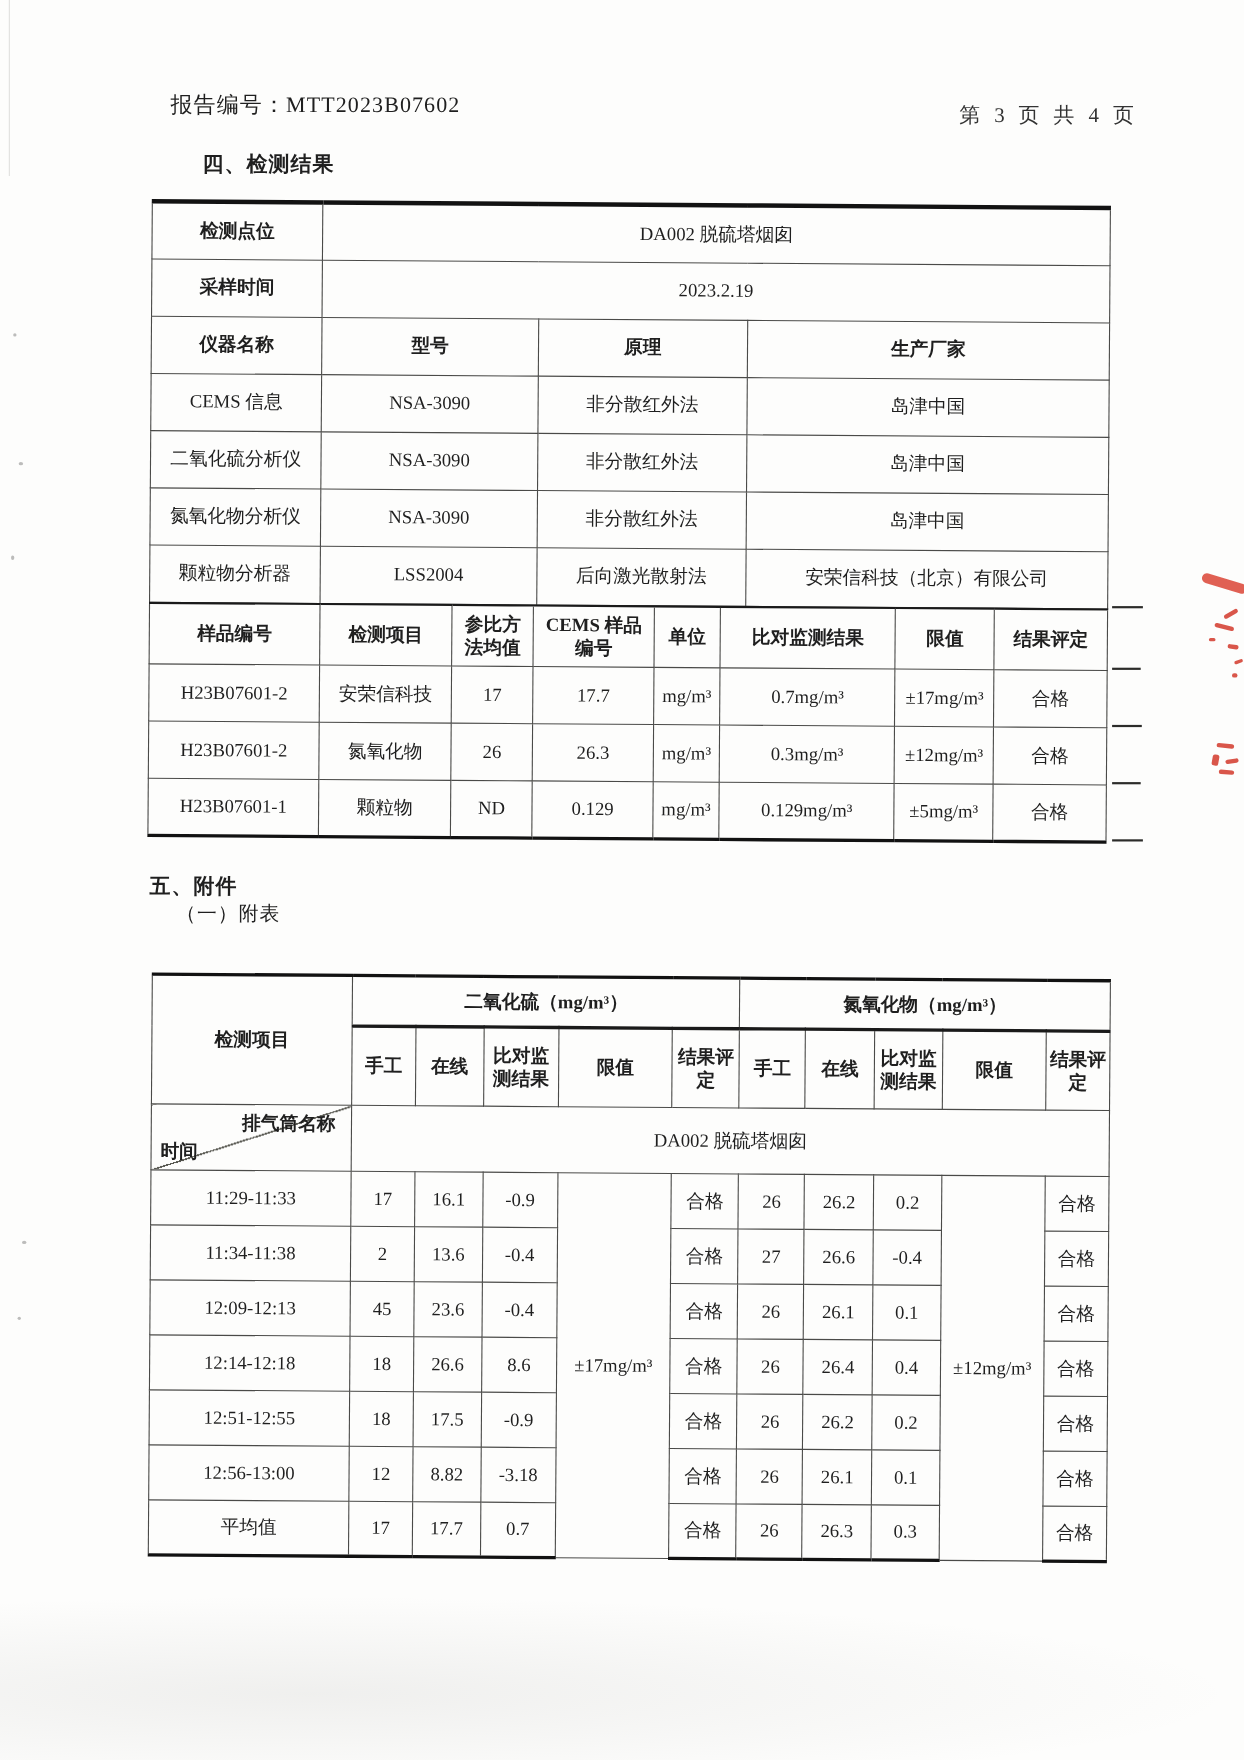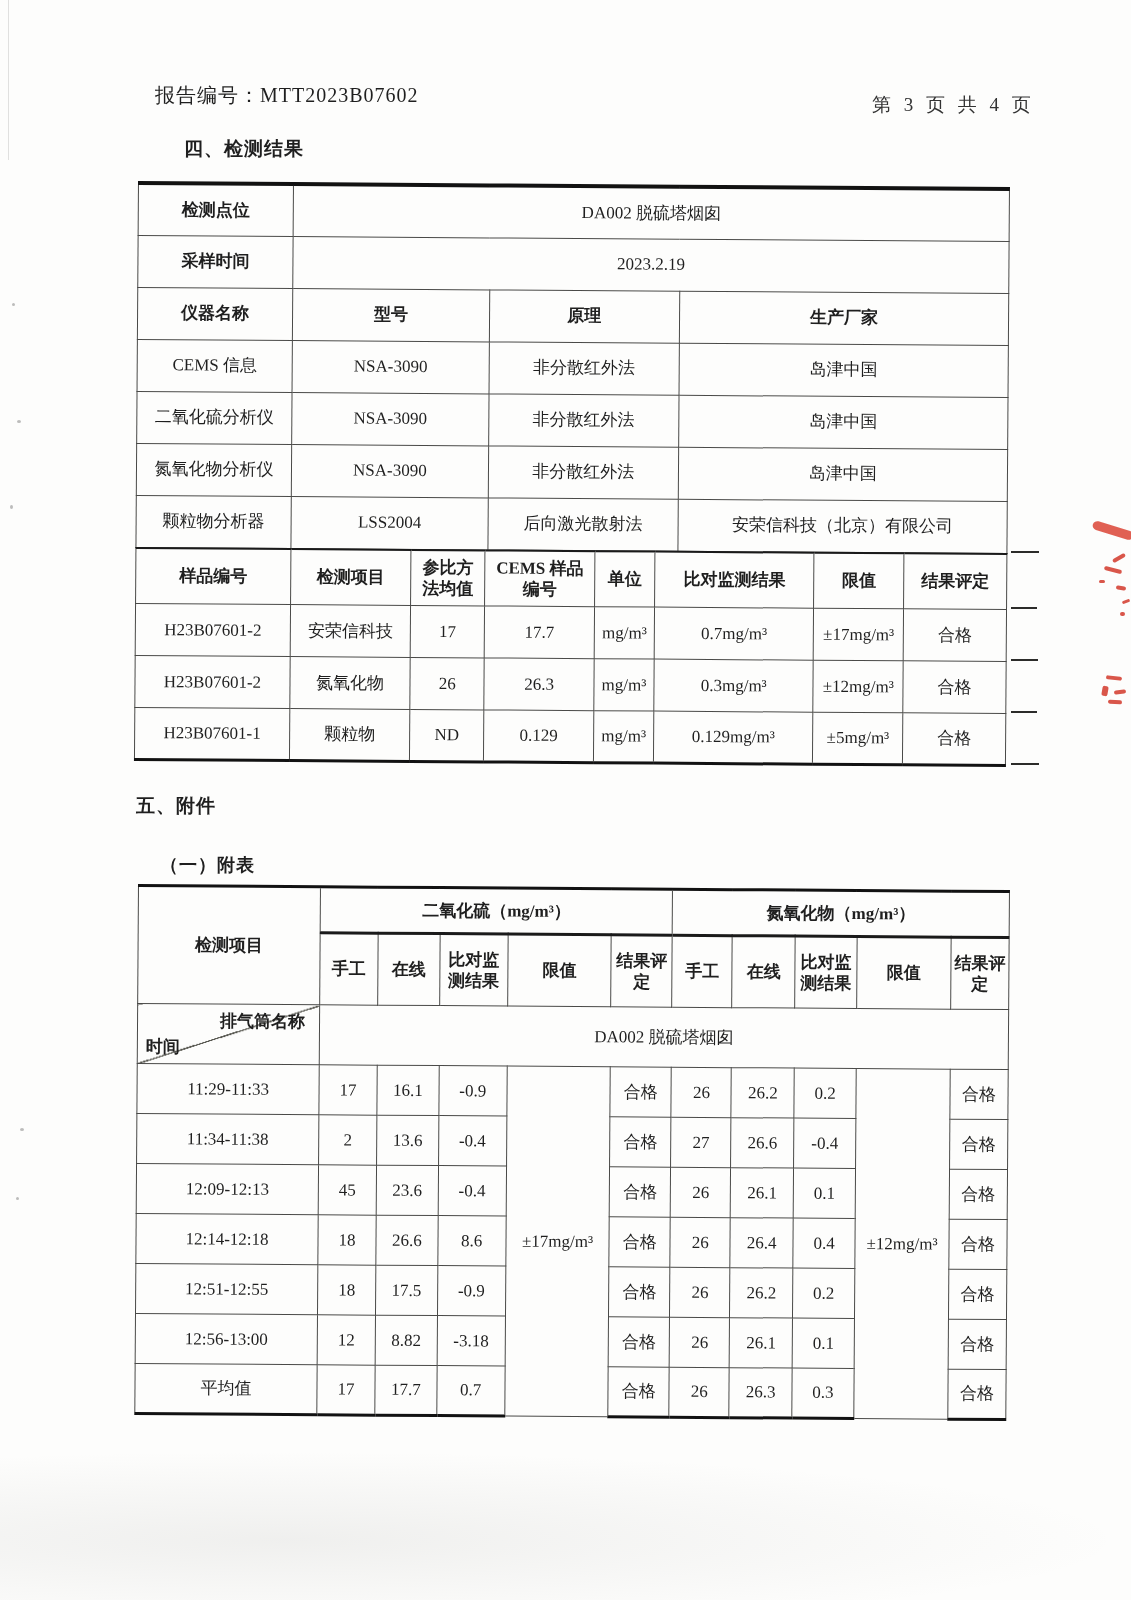--- a/index.html
+++ b/index.html
@@ -15,21 +15,21 @@
     pointer-events:none;
   }
   .edge-line { position:absolute; left:8px; top:0; width:1px; height:160px; background:#c9c9c7; opacity:.55; }
   .speck { position:absolute; background:#9a9a98; border-radius:50%; opacity:.65; }
 
   .report-no { position:absolute; left:155px; top:82px; font-size:20px; letter-spacing:1px; }
   .page-info { position:absolute; left:872px; top:92px; font-size:19px; letter-spacing:4px; color:#333; }
   .sec-title { position:absolute; font-size:19px; font-weight:bold; letter-spacing:1px; }
   .s4 { left:142px; top:136px;margin-left:42px; }
   .s5 { left:136px; top:793px; }
-  .s5sub { left:160px; top:853px; font-weight:bold; font-size:18px; }
+  .s5sub { left:160px; top:818px; font-weight:normal; font-size:18px; }
 
   table { border-collapse:collapse; table-layout:fixed; width:872px; }
   td { border:1px solid #4a4a48; text-align:center; vertical-align:middle;
        font-size:17px; line-height:1.25; padding:2px 3px; overflow:hidden; }
   td.hd { font-weight:bold; }
 
   .tilt { transform:rotate(0.4deg); transform-origin:0 0; }
 
   .tblA { position:absolute; left:138px; top:181px; }
   .tblA table tr { height:52px; }

